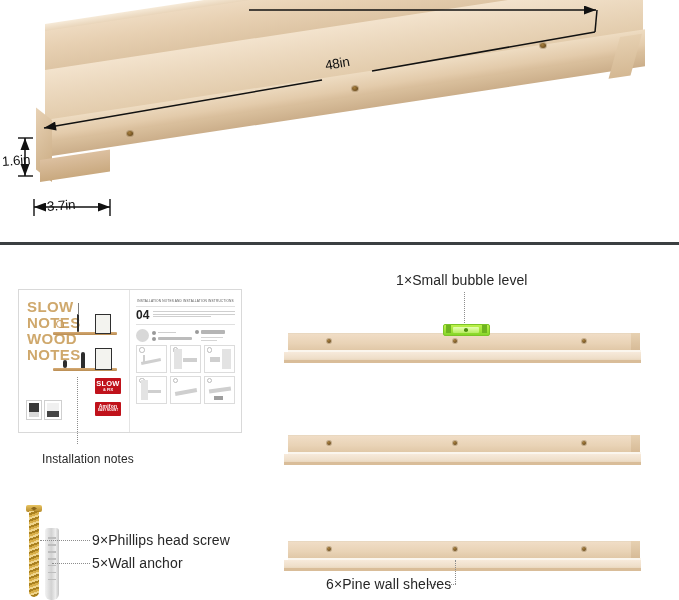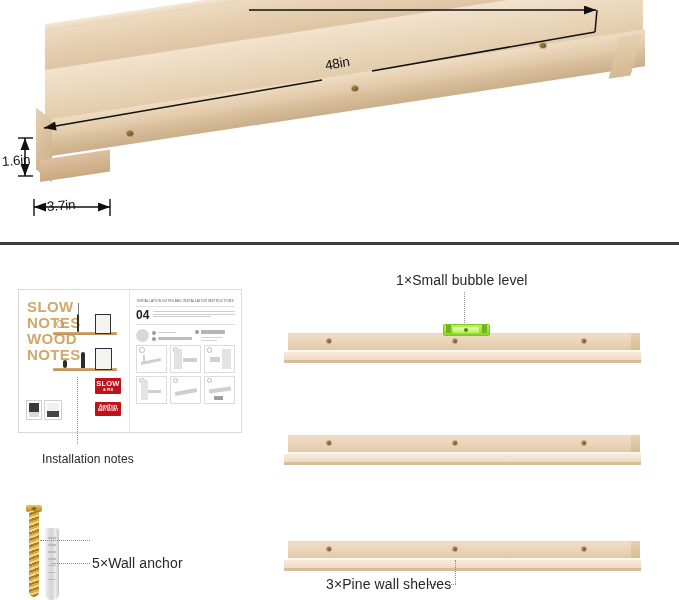--- a/index.html
+++ b/index.html
@@ -326,20 +326,21 @@
 
   <div class="screw-art">
     <div class="screw-head"></div>
     <div class="screw-shaft"></div>
   </div>
   <div class="anchor-art">
     <div class="anchor-body"></div>
   </div>
 
   <div class="doth" style="left:40px;top:540px;width:50px;"></div>
+  <div class="lbl" style="left:92px;top:532px;font-size:14px;">9×Phillips head screw</div>
 
   <div class="doth" style="left:52px;top:563px;width:38px;"></div>
   <div class="lbl" style="left:92px;top:555px;font-size:14px;">5×Wall anchor</div>
 
   <div class="fshelf" style="left:288px;top:333px;width:353px;height:30px;">
     <div class="fs-back woodgrain" style="width:343px;"></div>
     <div class="fs-rcap" style="left:343px;"></div>
     <div class="fs-gap" style="top:17px;width:353px;"></div>
     <div class="fs-lip woodgrain" style="left:-4px;top:19px;width:357px;"></div>
     <div class="fs-lipedge" style="left:-4px;top:27px;width:357px;"></div>
@@ -374,15 +375,15 @@
     <div class="fs-gap" style="top:17px;width:353px;"></div>
     <div class="fs-lip woodgrain" style="left:-4px;top:19px;width:357px;"></div>
     <div class="fs-lipedge" style="left:-4px;top:27px;width:357px;"></div>
     <div class="screw" style="left:39px;top:6px;width:4px;height:4px;"></div>
     <div class="screw" style="left:165px;top:6px;width:4px;height:4px;"></div>
     <div class="screw" style="left:294px;top:6px;width:4px;height:4px;"></div>
   </div>
 
   <div class="dotv" style="left:455px;top:560px;height:24px;"></div>
   <div class="doth" style="left:428px;top:584px;width:28px;"></div>
-  <div class="lbl" style="left:326px;top:576px;font-size:14px;">3×Pine wall shelves</div>
+  <div class="lbl" style="left:326px;top:576px;font-size:14px;">6×Pine wall shelves</div>
 
 </div>
 
 </body></html>

